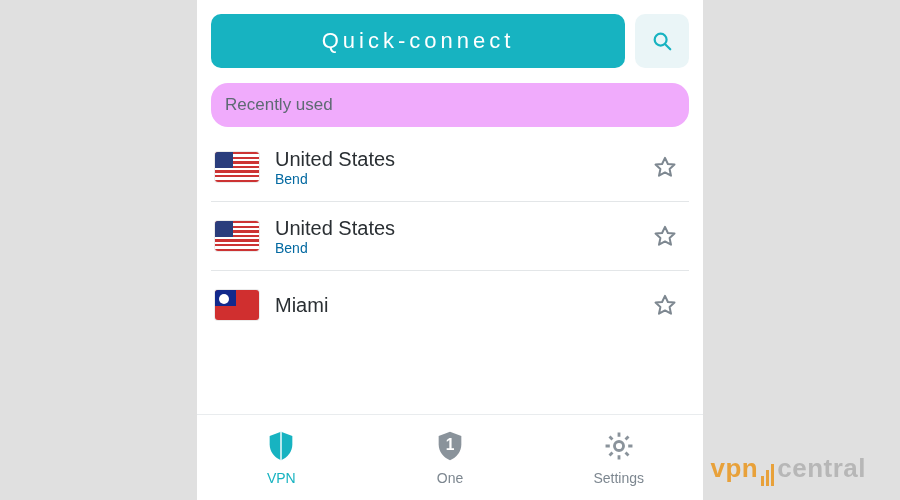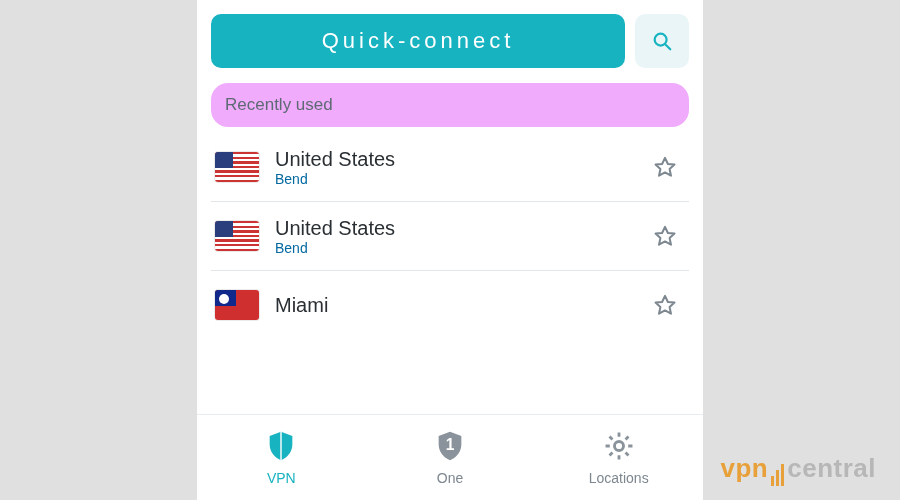--- a/index.html
+++ b/index.html
@@ -144,21 +144,21 @@
     cursor:pointer;
     color:#7d8790;
     font-size:14px;
     position:relative;
   }
   .nav-item.active { color:#17b3c1; }
   .nav-item svg { width:34px; height:34px; }
 
   .watermark {
     position:absolute;
-    right:24px;
+    right:34px;
     bottom:14px;
     font-size:26px;
     font-weight:600;
     color:#b7b7b7;
     font-family: Arial, sans-serif;
     letter-spacing:0.5px;
   }
   .watermark .vpn { color:#e8a13a; font-weight:700; }
   .watermark .bars {
     display:inline-block;
@@ -248,21 +248,21 @@
             <path d="M12 2l8 3v6c0 5-3.4 9.3-8 11-4.6-1.7-8-6-8-11V5l8-3z"></path>
             <text x="12" y="15" text-anchor="middle" font-size="11" font-weight="700" fill="#fff" font-family="Arial">1</text>
           </svg></span>
     <span>One</span>
       </div>
       <div class="nav-item">
     <span><svg viewBox="0 0 24 24" fill="none" stroke="#8a939b" stroke-width="2">
             <circle cx="12" cy="12" r="3.2"></circle>
             <path d="M12 2.5v3M12 18.5v3M21.5 12h-3M5.5 12h-3M18.7 5.3l-2.1 2.1M7.4 16.6l-2.1 2.1M18.7 18.7l-2.1-2.1M7.4 7.4 5.3 5.3"></path>
           </svg></span>
-    <span>Locations</span>
+    <span>Settings</span>
       </div>
     </div>
 
 </div>
 
 <div class="watermark">
   <span class="vpn">vpn</span><span class="bars"><span></span><span></span><span></span></span><span>central</span>
 </div>
 
 </body></html>

